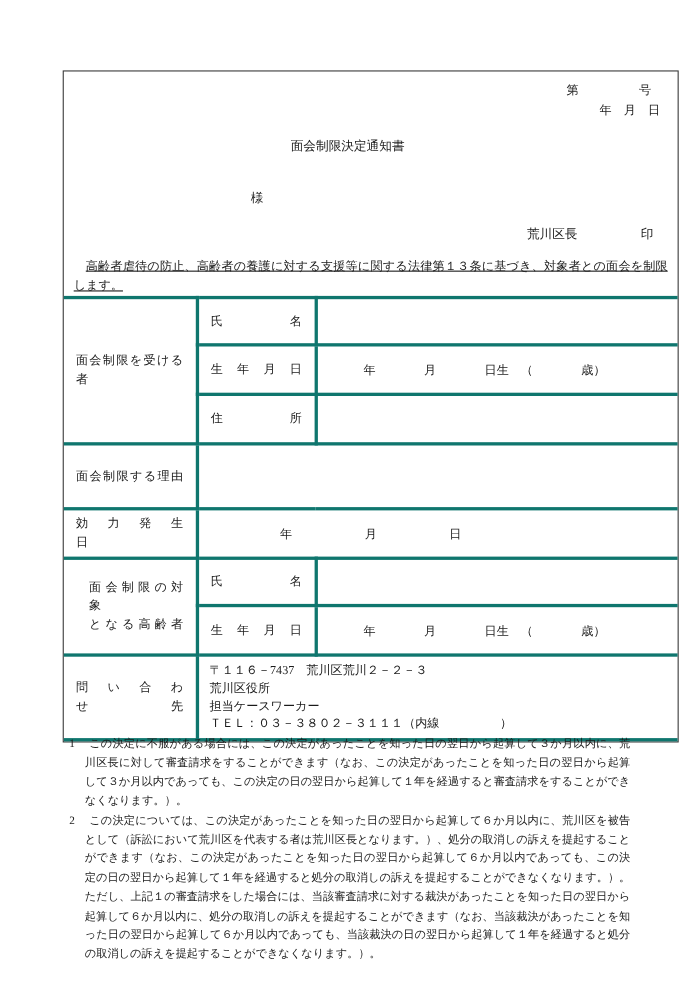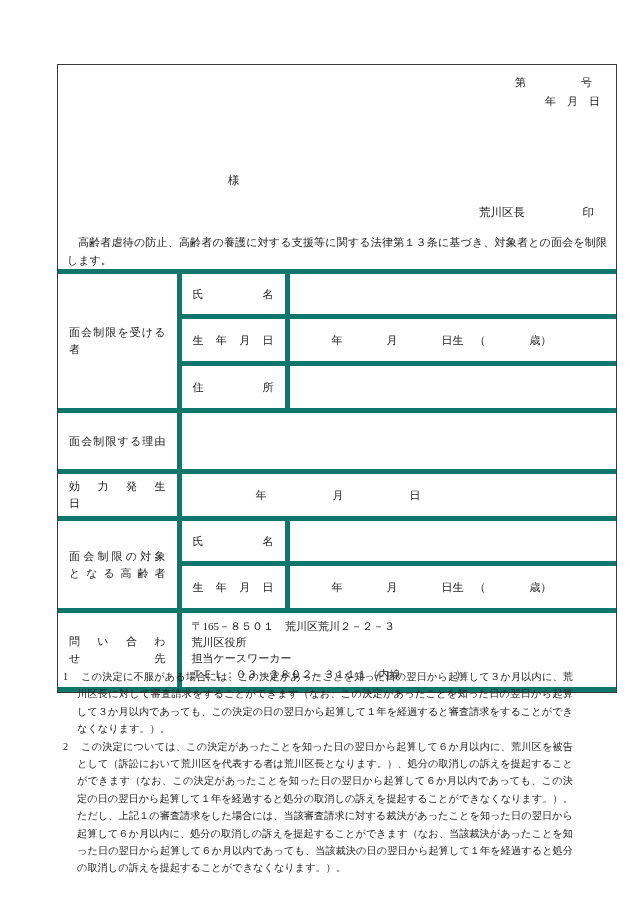--- a/index.html
+++ b/index.html
@@ -87,32 +87,33 @@
     white-space: pre;
   }
   .body-text {
     position: absolute;
     left: 9px;
     right: 9px;
     top: 168px;
     font-size: 11px;
     line-height: 18px;
     text-align: justify;
+    text-decoration: underline;
   }
   .body-text .indent { padding-left: 1em; }
 
   
   table.form-table {
     width: 100%;
     border-collapse: collapse;
     table-layout: fixed;
     font-size: 11px;
   }
   table.form-table td {
-    border: 5px solid #0f766e;
+    border: 3px solid #0f766e;
     padding: 0;
     vertical-align: middle;
   }
   table.form-table td.no-left  { border-left: none; }
   table.form-table td.no-right { border-right: none; }
 
   .col-a { width: 121px; }
   .col-b { width: 108px; }
 
   .lbl {
@@ -126,20 +127,21 @@
   .lbl-2line {
     display: block;
     padding: 0 11px;
     font-size: 11px;
     line-height: 17px;
   }
   .lbl-2line span {
     display: block;
     text-align: justify;
     text-align-last: justify;
+    margin-left: 12px;
   }
   .cell-pad { padding: 0 10px; }
 
   .h-name   { height: 40px; }
   .h-birth  { height: 42px; }
   .h-addr   { height: 42px; }
   .h-reason { height: 56px; }
   .h-eff    { height: 42px; }
   .h-contact{ height: 70px; }
 
@@ -188,20 +190,21 @@
 
 
   <div class="doc-box">
 
     <div class="header-region">
       <div class="doc-number">
         <div class="num-line">第　　　　　号</div>
         <div class="date-line">年　月　日</div>
       </div>
 
+      <div class="doc-title">面会制限決定通知書</div>
 
       <div class="addressee">様</div>
 
       <div class="issuer-row">荒川区長　　　　　印</div>
 
       <div class="body-text">
         <span class="indent">高齢者虐待の防止、高齢者の養護に対する支援等に関する法律第１３条に基づき、対象者との面会を制限します。</span>
       </div>
     </div>
 
@@ -284,21 +287,21 @@
             <span class="birth-line">年　　　　月　　　　日生　（　　　　歳）</span>
           </td>
         </tr>
 
         <tr>
           <td class="h-contact no-left">
             <span class="lbl">問　い　合　わ　せ　先</span>
           </td>
           <td class="h-contact no-right" colspan="2">
             <div class="contact-block">
-              <div>〒165－８５０１　荒川区荒川２－２－３</div>
+              <div>〒１１６－7437　荒川区荒川２－２－３</div>
               <div>荒川区役所</div>
               <div>担当ケースワーカー</div>
               <div>ＴＥＬ：０３－３８０２－３１１１（内線　　　　　）</div>
             </div>
           </td>
         </tr>
       </tbody>
     </table>
   </div>
 

